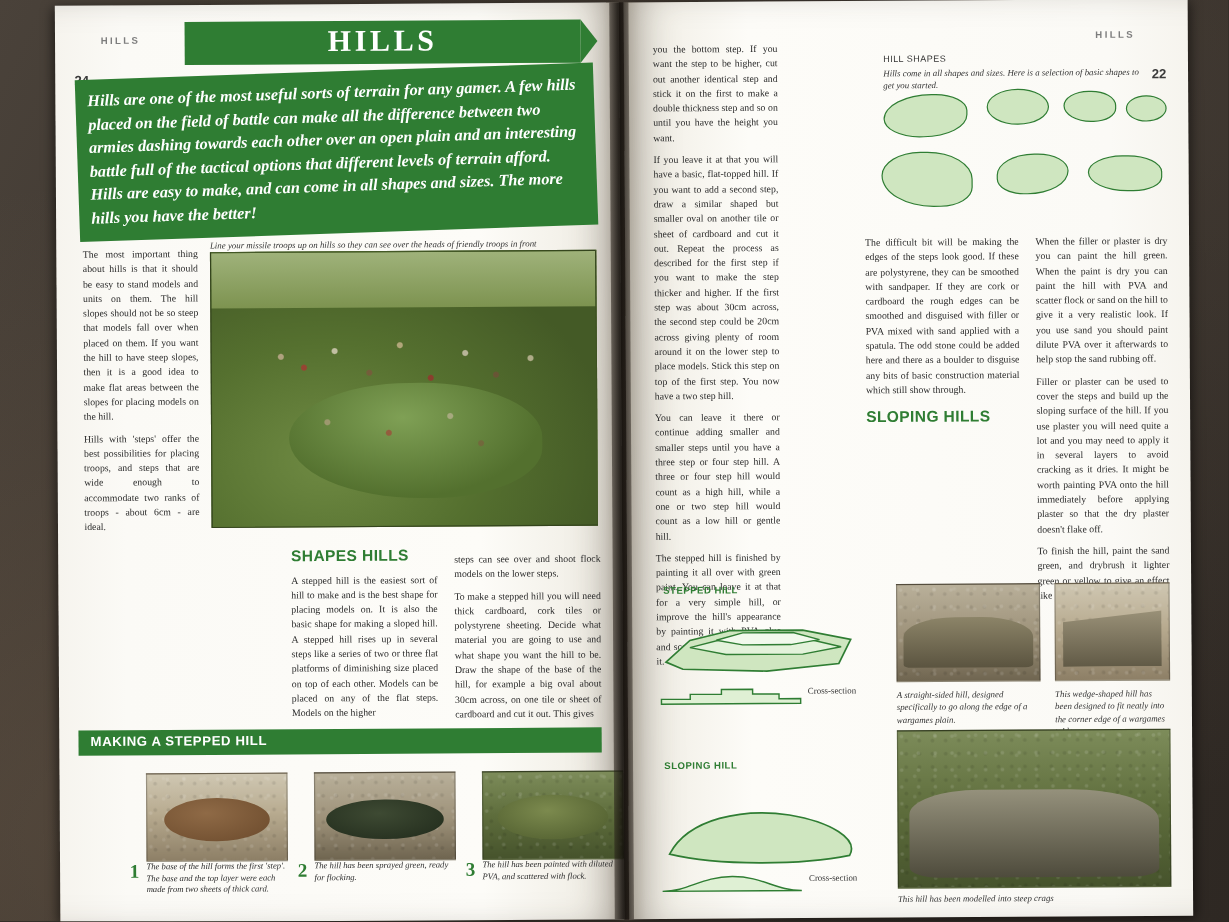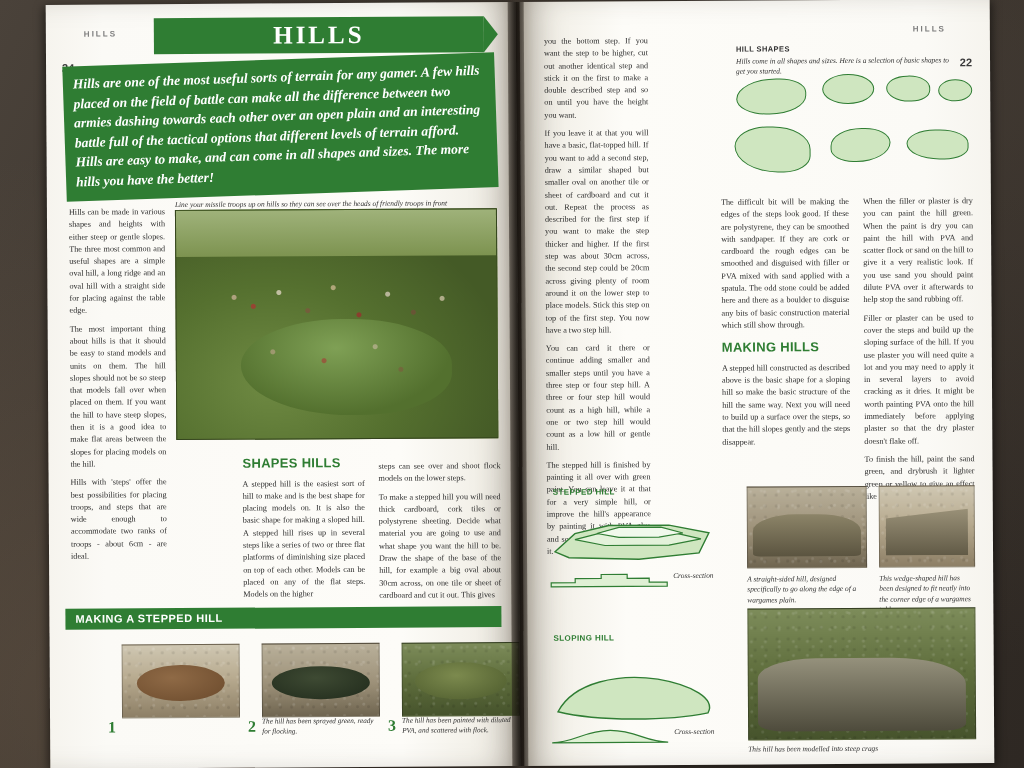--- a/index.html
+++ b/index.html
@@ -126,21 +126,21 @@
 
   .caption {
     position: absolute;
     font-family: "Liberation Serif", serif;
     font-size: 7.4px; font-style: italic; color: #333;
     line-height: 1.4;
   }
   .label-sm {
     position: absolute;
     font-family: "Liberation Sans", sans-serif;
-    font-size: 7.5px; font-weight: bold; color: #333;
+    font-size: 7.5px; font-weight: normal; color: #333;
     letter-spacing: .4px;
   }
 
   
   .photo {
     position: absolute;
     border: 1px solid rgba(0,0,0,.25);
     overflow: hidden;
   }
   .battle-photo {
@@ -210,21 +210,21 @@
   }
   .dia-label {
     position: absolute;
     font-family: "Liberation Sans", sans-serif;
     font-size: 8px; font-weight: bold; color: #2f7d33;
     letter-spacing: .4px;
   }
   .xsec {
     position: absolute;
     font-family: "Liberation Serif", serif;
-    font-size: 7.4px; font-style: italic; color: #333;
+    font-size: 7.4px; color: #333;
   }
 
   .terrain-photo-a {
     background: linear-gradient(180deg,#cfc7b2 0%, #b8ab90 45%, #8d7f66 100%);
   }
   .terrain-photo-b {
     background: linear-gradient(180deg,#b9b09a 0%, #9c9078 55%, #6f6550 100%);
   }
   .terrain-photo-c {
     background: linear-gradient(180deg,#7d8c5a 0%, #5e6d3c 50%, #46532c 100%);
@@ -250,21 +250,20 @@
       <div class="folio folio-left">24</div>
       <div class="running-head rh-left">HILLS</div>
 
       <div class="title-bar">
         <span>HILLS</span>
       </div>
 
       <div class="standfirst">Hills are one of the most useful sorts of terrain for any gamer. A few hills placed on the field of battle can make all the difference between two armies dashing towards each other over an open plain and an interesting battle full of the tactical options that different levels of terrain afford. Hills are easy to make, and can come in all shapes and sizes. The more hills you have the better!</div>
 
       <div class="col" style="left:22px; top:202px; width:96px;">
-        <p>Hills can be made in various shapes and heights with either steep or gentle slopes. The three most common and useful shapes are a simple oval hill, a long ridge and an oval hill with a straight side for placing against the table edge.</p>
         <p>The most important thing about hills is that it should be easy to stand models and units on them. The hill slopes should not be so steep that models fall over when placed on them. If you want the hill to have steep slopes, then it is a good idea to make flat areas between the slopes for placing models on the hill.</p>
         <p>Hills with 'steps' offer the best possibilities for placing troops, and steps that are wide enough to accommodate two ranks of troops - about 6cm - are ideal.</p>
       </div>
 
       <div class="caption" style="left:128px; top:196px; width:320px;">Line your missile troops up on hills so they can see over the heads of friendly troops in front</div>
 
       <div class="photo battle-photo" style="left:128px; top:206px; width:322px; height:230px;">
         <div class="sky"></div>
         <div class="hill"></div>
         <div class="troops"></div>
@@ -280,20 +279,21 @@
         <p>To make a stepped hill you will need thick cardboard, cork tiles or polystyrene sheeting. Decide what material you are going to use and what shape you want the hill to be. Draw the shape of the base of the hill, for example a big oval about 30cm across, on one tile or sheet of cardboard and cut it out. This gives</p>
       </div>
 
       <div class="strip-head" style="top:604px;">MAKING A STEPPED HILL</div>
 
       <div class="photo terrain-photo-a" style="left:72px; top:640px; width:118px; height:74px;">
         <div class="photo-grain"></div>
         <div style="position:absolute;left:12%;top:28%;width:76%;height:50%;border-radius:50%;background:radial-gradient(ellipse at 40% 35%,#8f6a46,#6b4a2c);"></div>
       </div>
       <div class="step-num" style="left:58px; top:714px;">1</div>
+      <div class="step-text" style="left:72px; top:714px; width:118px;">The base of the hill forms the first 'step'. The base and the top layer were each made from two sheets of thick card.</div>
 
       <div class="photo terrain-photo-b" style="left:212px; top:640px; width:118px; height:74px;">
         <div class="photo-grain"></div>
         <div style="position:absolute;left:8%;top:30%;width:84%;height:46%;border-radius:50%;background:radial-gradient(ellipse at 45% 35%,#3e4a33,#202a1b);"></div>
       </div>
       <div class="step-num" style="left:198px; top:714px;">2</div>
       <div class="step-text" style="left:212px; top:714px; width:118px;">The hill has been sprayed green, ready for flocking.</div>
 
       <div class="photo terrain-photo-c" style="left:352px; top:640px; width:118px; height:74px;">
         <div class="photo-grain"></div>
@@ -304,43 +304,42 @@
     </div>
 
     <div class="gutter"></div>
 
     <div class="page right">
 
       <div class="folio folio-right">22</div>
       <div class="running-head rh-right">HILLS</div>
 
       <div class="col" style="left:24px; top:34px; width:104px;">
-        <p>you the bottom step. If you want the step to be higher, cut out another identical step and stick it on the first to make a double described step and so on until you have the height you want.</p>
+        <p>you the bottom step. If you want the step to be higher, cut out another identical step and stick it on the first to make a double thickness step and so on until you have the height you want.</p>
         <p>If you leave it at that you will have a basic, flat-topped hill. If you want to add a second step, draw a similar shaped but smaller oval on another tile or sheet of cardboard and cut it out. Repeat the process as described for the first step if you want to make the step thicker and higher. If the first step was about 30cm across, the second step could be 20cm across giving plenty of room around it on the lower step to place models. Stick this step on top of the first step. You now have a two step hill.</p>
-        <p>You can card it there or continue adding smaller and smaller steps until you have a three step or four step hill. A three or four step hill would count as a high hill, while a one or two step hill would count as a low hill or gentle hill.</p>
+        <p>You can leave it there or continue adding smaller and smaller steps until you have a three step or four step hill. A three or four step hill would count as a high hill, while a one or two step hill would count as a low hill or gentle hill.</p>
         <p>The stepped hill is finished by painting it all over with green paint. You can leave it at that for a very simple hill, or improve the hill's appearance by painting it with PVA glue and scattering green flock over it.</p>
       </div>
 
       <div class="label-sm" style="left:216px; top:44px;">HILL SHAPES</div>
       <div class="caption" style="left:216px; top:56px; width:220px;">Hills come in all shapes and sizes. Here is a selection of basic shapes to get you started.</div>
 
       <div class="blobrow" style="left:206px; top:70px; width:250px; height:120px;">
         <div class="blob" style="left:10px; top:8px; width:70px; height:36px; border-radius:60% 40% 55% 45%;"></div>
         <div class="blob" style="left:96px; top:4px; width:52px; height:30px; border-radius:50%;"></div>
         <div class="blob" style="left:160px; top:6px; width:44px; height:26px; border-radius:50% 50% 45% 55%;"></div>
         <div class="blob" style="left:212px; top:10px; width:34px; height:22px; border-radius:50%;"></div>
         <div class="blob" style="left:8px; top:56px; width:76px; height:46px; border-radius:46% 54% 38% 62%;"></div>
         <div class="blob" style="left:104px; top:58px; width:60px; height:34px; border-radius:55% 45% 60% 40%;"></div>
         <div class="blob" style="left:180px; top:60px; width:62px; height:30px; border-radius:50% 50% 42% 58%;"></div>
       </div>
 
       <div class="col" style="left:200px; top:196px; width:128px;">
         <p>The difficult bit will be making the edges of the steps look good. If these are polystyrene, they can be smoothed with sandpaper. If they are cork or cardboard the rough edges can be smoothed and disguised with filler or PVA mixed with sand applied with a spatula. The odd stone could be added here and there as a boulder to disguise any bits of basic construction material which still show through.</p>
-        <div class="sub-head">MAKING HILLS</div>
-        <p>A stepped hill constructed as described above is the basic shape for a sloping hill so make the basic structure of the hill the same way. Next you will need to build up a surface over the steps, so that the hill slopes gently and the steps disappear.</p>
+        <div class="sub-head">SLOPING HILLS</div>
       </div>
 
       <div class="col" style="left:342px; top:196px; width:110px;">
         <p>When the filler or plaster is dry you can paint the hill green. When the paint is dry you can paint the hill with PVA and scatter flock or sand on the hill to give it a very realistic look. If you use sand you should paint dilute PVA over it afterwards to help stop the sand rubbing off.</p>
         <p>Filler or plaster can be used to cover the steps and build up the sloping surface of the hill. If you use plaster you will need quite a lot and you may need to apply it in several layers to avoid cracking as it dries. It might be worth painting PVA onto the hill immediately before applying plaster so that the dry plaster doesn't flake off.</p>
         <p>To finish the hill, paint the sand green, and drybrush it lighter green or yellow to give an effect like flock.</p>
       </div>
 
       <div class="dia-label" style="left:30px; top:486px;">STEPPED HILL</div>
       <div class="diagram" style="left:26px; top:498px; width:190px; height:64px;">

